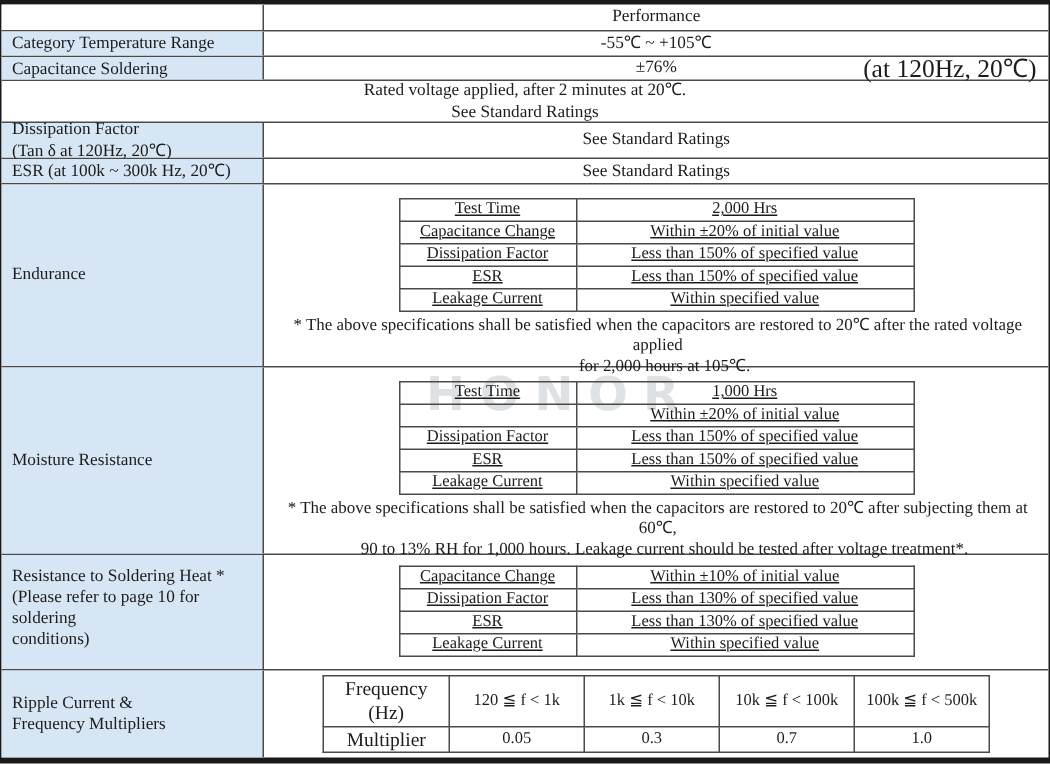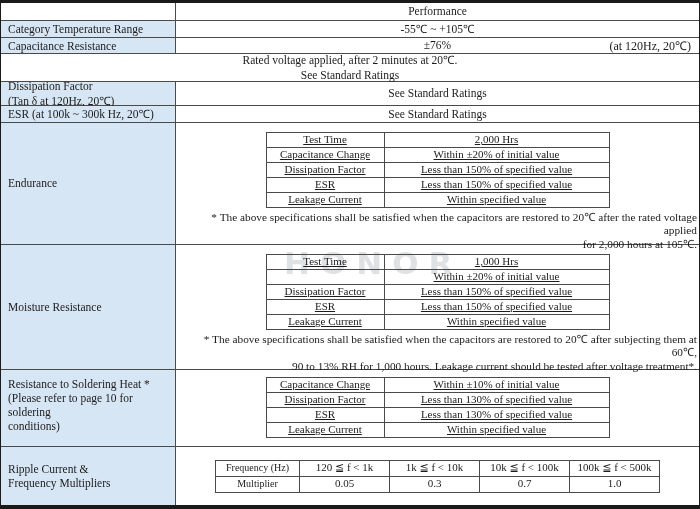--- a/index.html
+++ b/index.html
@@ -45,44 +45,44 @@
   .h-tol      { height:16px; }
   .h-leak     { height:28px; }
   .h-df       { height:24px; }
   .h-esr      { height:17px; }
   .h-endur    { height:122px; }
   .h-moist    { height:125px; }
   .h-solder   { height:77px; }
   .h-ripple   { height:58px; }
   .right-note {
     position:absolute; right:8px; top:50%; transform:translateY(-50%);
-    font-size:12px;
+    font-size:17px;
   }
   .spec-table {
     border-collapse:collapse; margin:0 auto; background:transparent;
   }
   .spec-table td {
     border:1px solid #4a4a4a;
     font-size:11px; height:15px; padding:0 5px;
     text-align:center; background:transparent;text-decoration:underline;
   }
   .spec-table td.item-col { width:118px; }
   .spec-table td.spec-col { width:225px; }
   .pad-top-9 { padding-top:9px; }
   .note {
-    font-size:11.3px; line-height:1.18; text-align:right;
+    font-size:11.3px; line-height:1.18; text-align:center;
     width:100%; padding:3px 2px 0 4px;
   }
   .note .line2 { padding-left:9px; }
   .ripple-table { border-collapse:collapse; margin:0 auto; background:transparent; }
   .ripple-table td {
     border:1px solid #4a4a4a; font-size:11px; height:16px;
     text-align:center; padding:0 4px; background:transparent;
   }
-  .ripple-table td.freq-label { width:84px; font-size:10px; }
+  .ripple-table td.freq-label { width:84px; font-size:13px; }
   .ripple-table td.freq-col { width:90px; }
   .center-pad { padding-top:7px; }
 </style>
 </head>
 <body>
 
 <div class="sheet">
 
   <div class="watermark">HONOR</div>
 
@@ -90,21 +90,21 @@
     <div class="label-cell white"></div>
     <div class="content-cell">Performance</div>
   </div>
 
   <div class="row h-temp">
     <div class="label-cell">Category Temperature Range</div>
     <div class="content-cell">-55℃  ~ +105℃</div>
   </div>
 
   <div class="row h-tol">
-    <div class="label-cell">Capacitance Resistance</div>
+    <div class="label-cell">Capacitance Soldering</div>
     <div class="content-cell">
       <span>±76%</span>
       <span class="right-note">(at 120Hz, 20℃)</span>
     </div>
   </div>
 
   <div class="row h-leak">
     <div class="content-cell">
       <div>Rated voltage applied, after 2 minutes at 20℃.</div>
       <div>See Standard Ratings</div>

